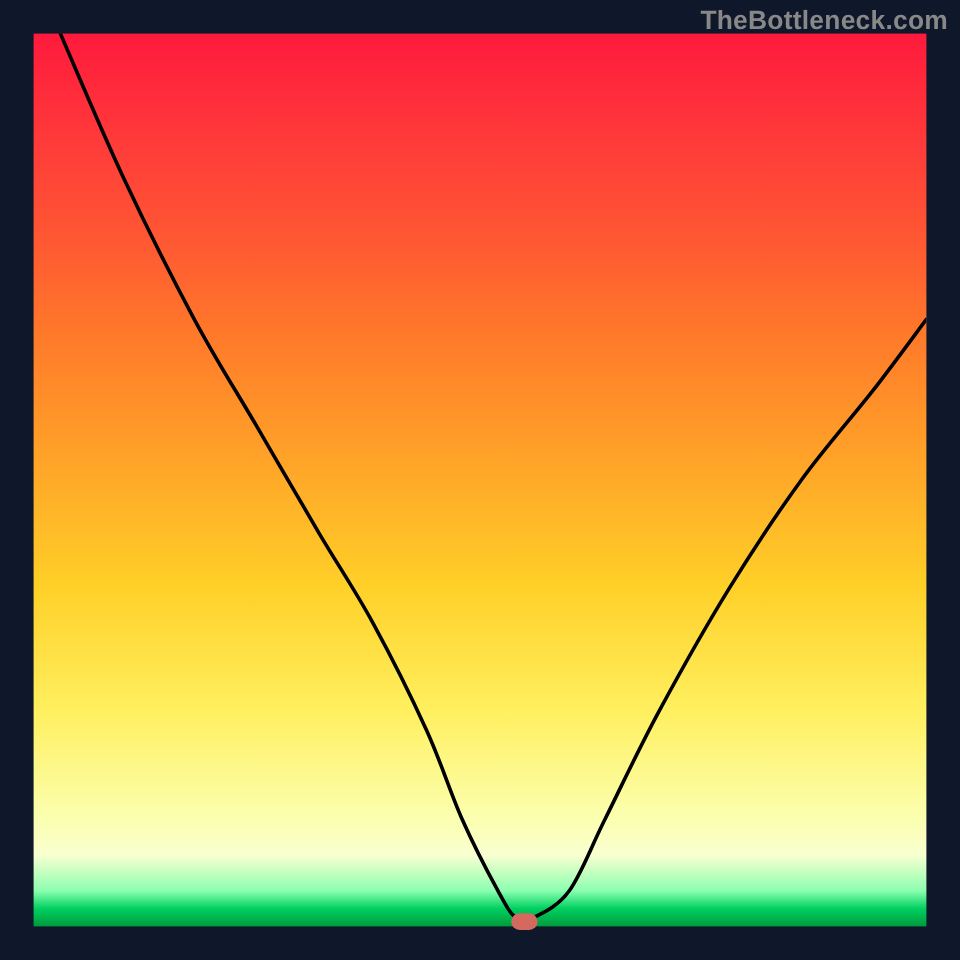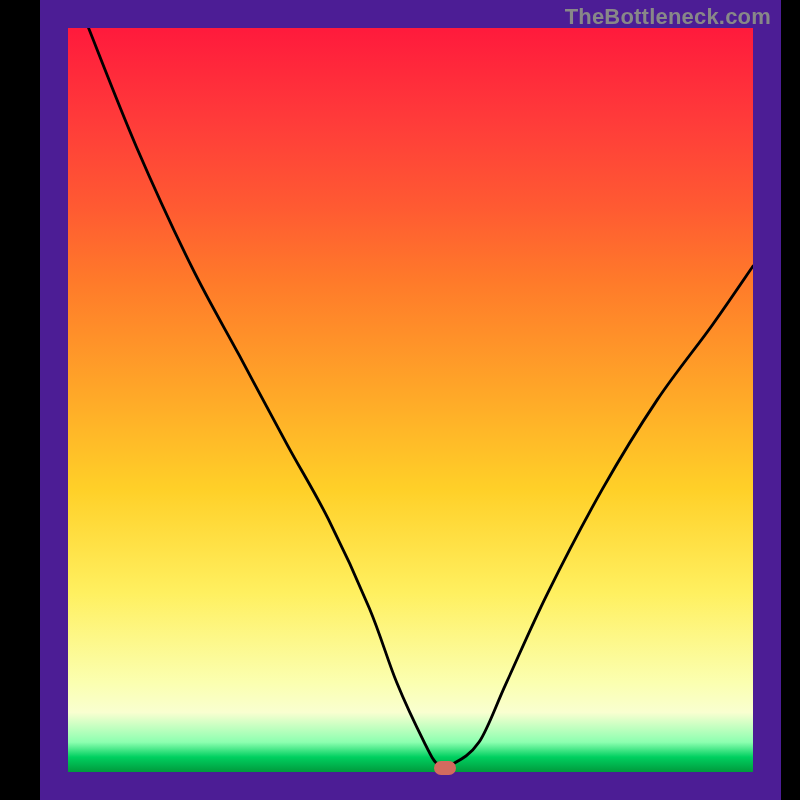--- a/index.html
+++ b/index.html
@@ -6,24 +6,23 @@
     margin: 0;
     padding: 0;
     width: 800px;
     height: 800px;
     background: #000;
     overflow: hidden;
     font-family: Arial, Helvetica, sans-serif;
   }
   .frame {
     position: relative;
-    width: 741px;
+    width: 800px;
     height: 800px;
-    background: #4c1d95;
-    margin-left: 40px;
+    background: #0f172a;
   }
   .watermark {
     position: absolute;
     top: 4px;
     right: 10px;
     color: #888;
     font-size: 22px;
     font-weight: 600;
     z-index: 10;
     letter-spacing: 0.2px;

